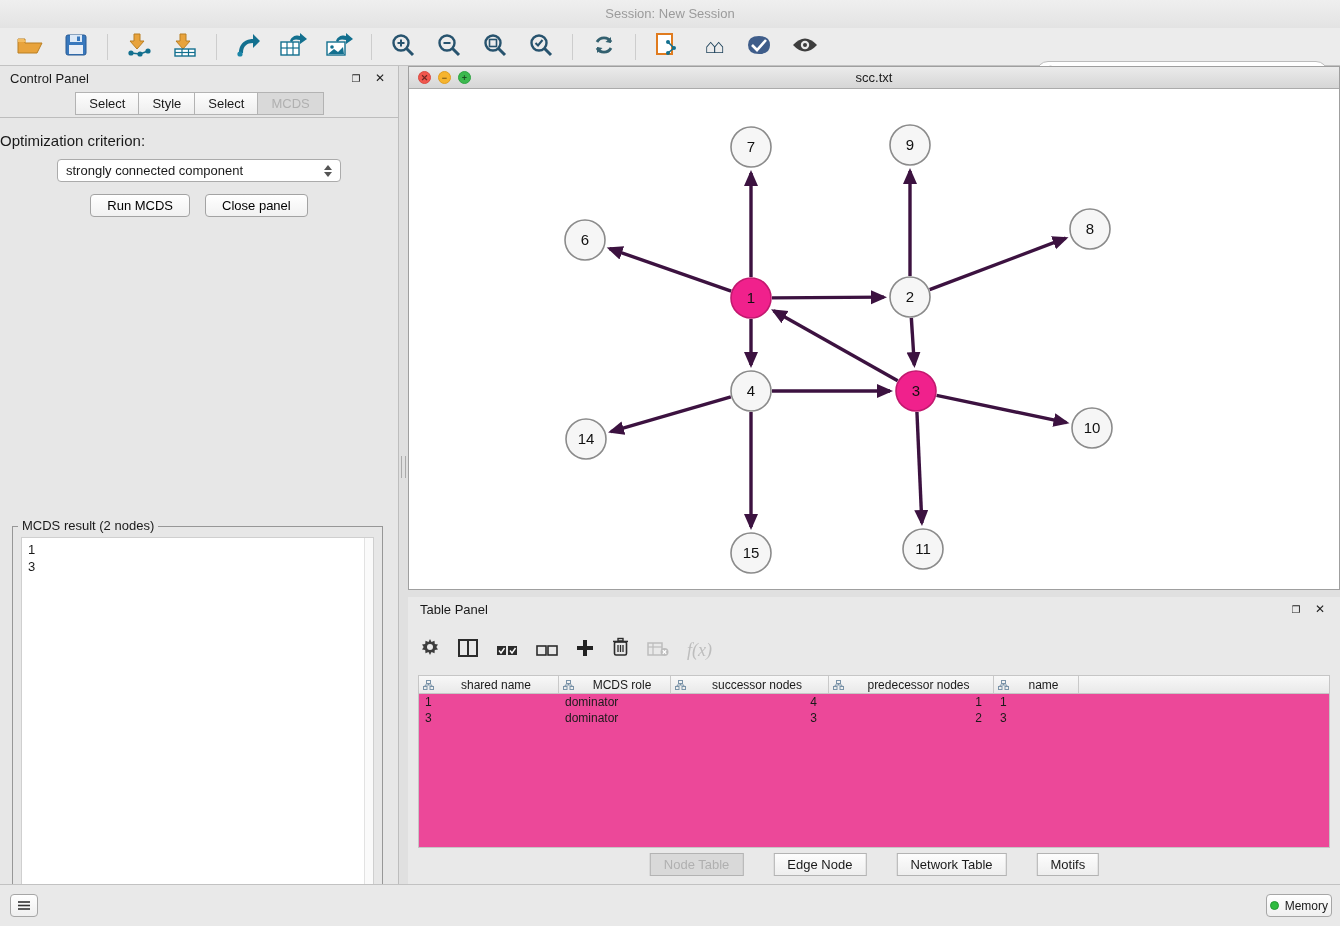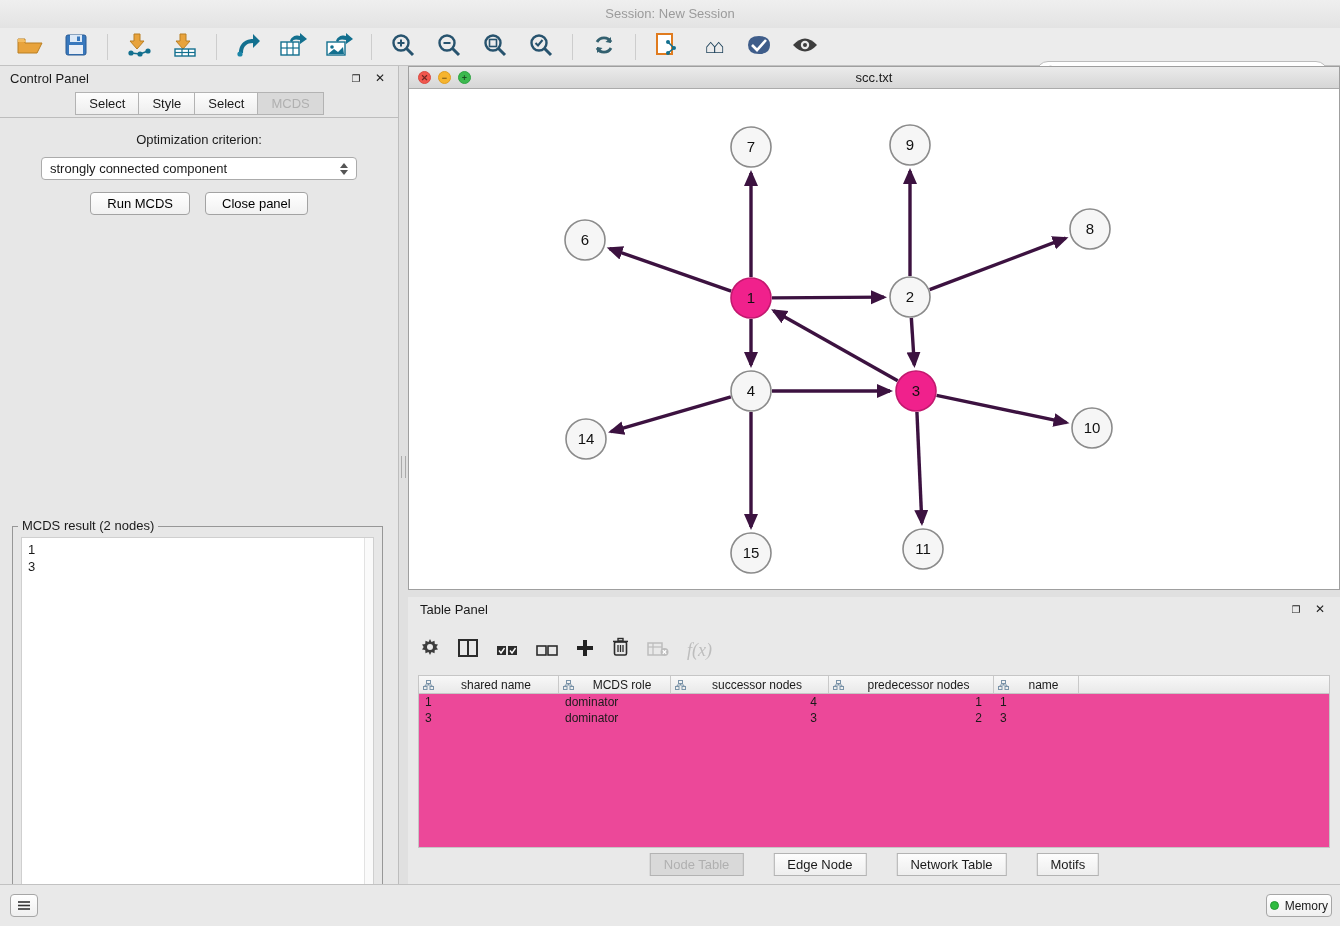--- a/index.html
+++ b/index.html
@@ -47,23 +47,23 @@
     font-size:12px; color:#222; margin-left:8px; cursor:default; }
   .wicon.sq { font-size:10px; }
   .cp-tabs { display:flex; justify-content:center; position:relative; z-index:2; margin-top:2px; }
   .tab {
     padding:3px 13px; font-size:13px; border:1px solid #b3b3b3; margin-right:-1px;
     background:linear-gradient(#fdfdfd,#eeeeee); color:#1a1a1a; cursor:default;
   }
   .tab.active { background:#d9d9d9; color:#b0b0b0; }
   .cp-body { position:absolute; left:0; right:0; top:51px; bottom:0; border-top:1px solid #bdbdbd;
     background:#e7e7e7; padding-top:14px; }
-  .opt-label { text-align:center; font-size:13px; margin-bottom:10px; }
+  .opt-label { font-size:15px; margin-bottom:10px; }
   .cp-select {
-    width:316px; height:23px; margin:0 auto; background:#fff; border:1px solid #ababab;
+    width:284px; height:23px; margin:0 auto; background:#fff; border:1px solid #ababab;
     border-radius:4px; display:flex; align-items:center; padding:0 8px; font-size:13px;
   }
   .cp-select .sp { flex:1; }
   .stepper { display:flex; flex-direction:column; gap:2px; }
   .stepper i { width:0; height:0; border-left:4px solid transparent; border-right:4px solid transparent; }
   .stepper .up { border-bottom:5px solid #555; }
   .stepper .dn { border-top:5px solid #555; }
   .cp-buttons { display:flex; justify-content:center; gap:15px; margin-top:12px; }
   .btn {
     height:23px; padding:0 16px; font-size:13px; font-family:"Liberation Sans",sans-serif;

